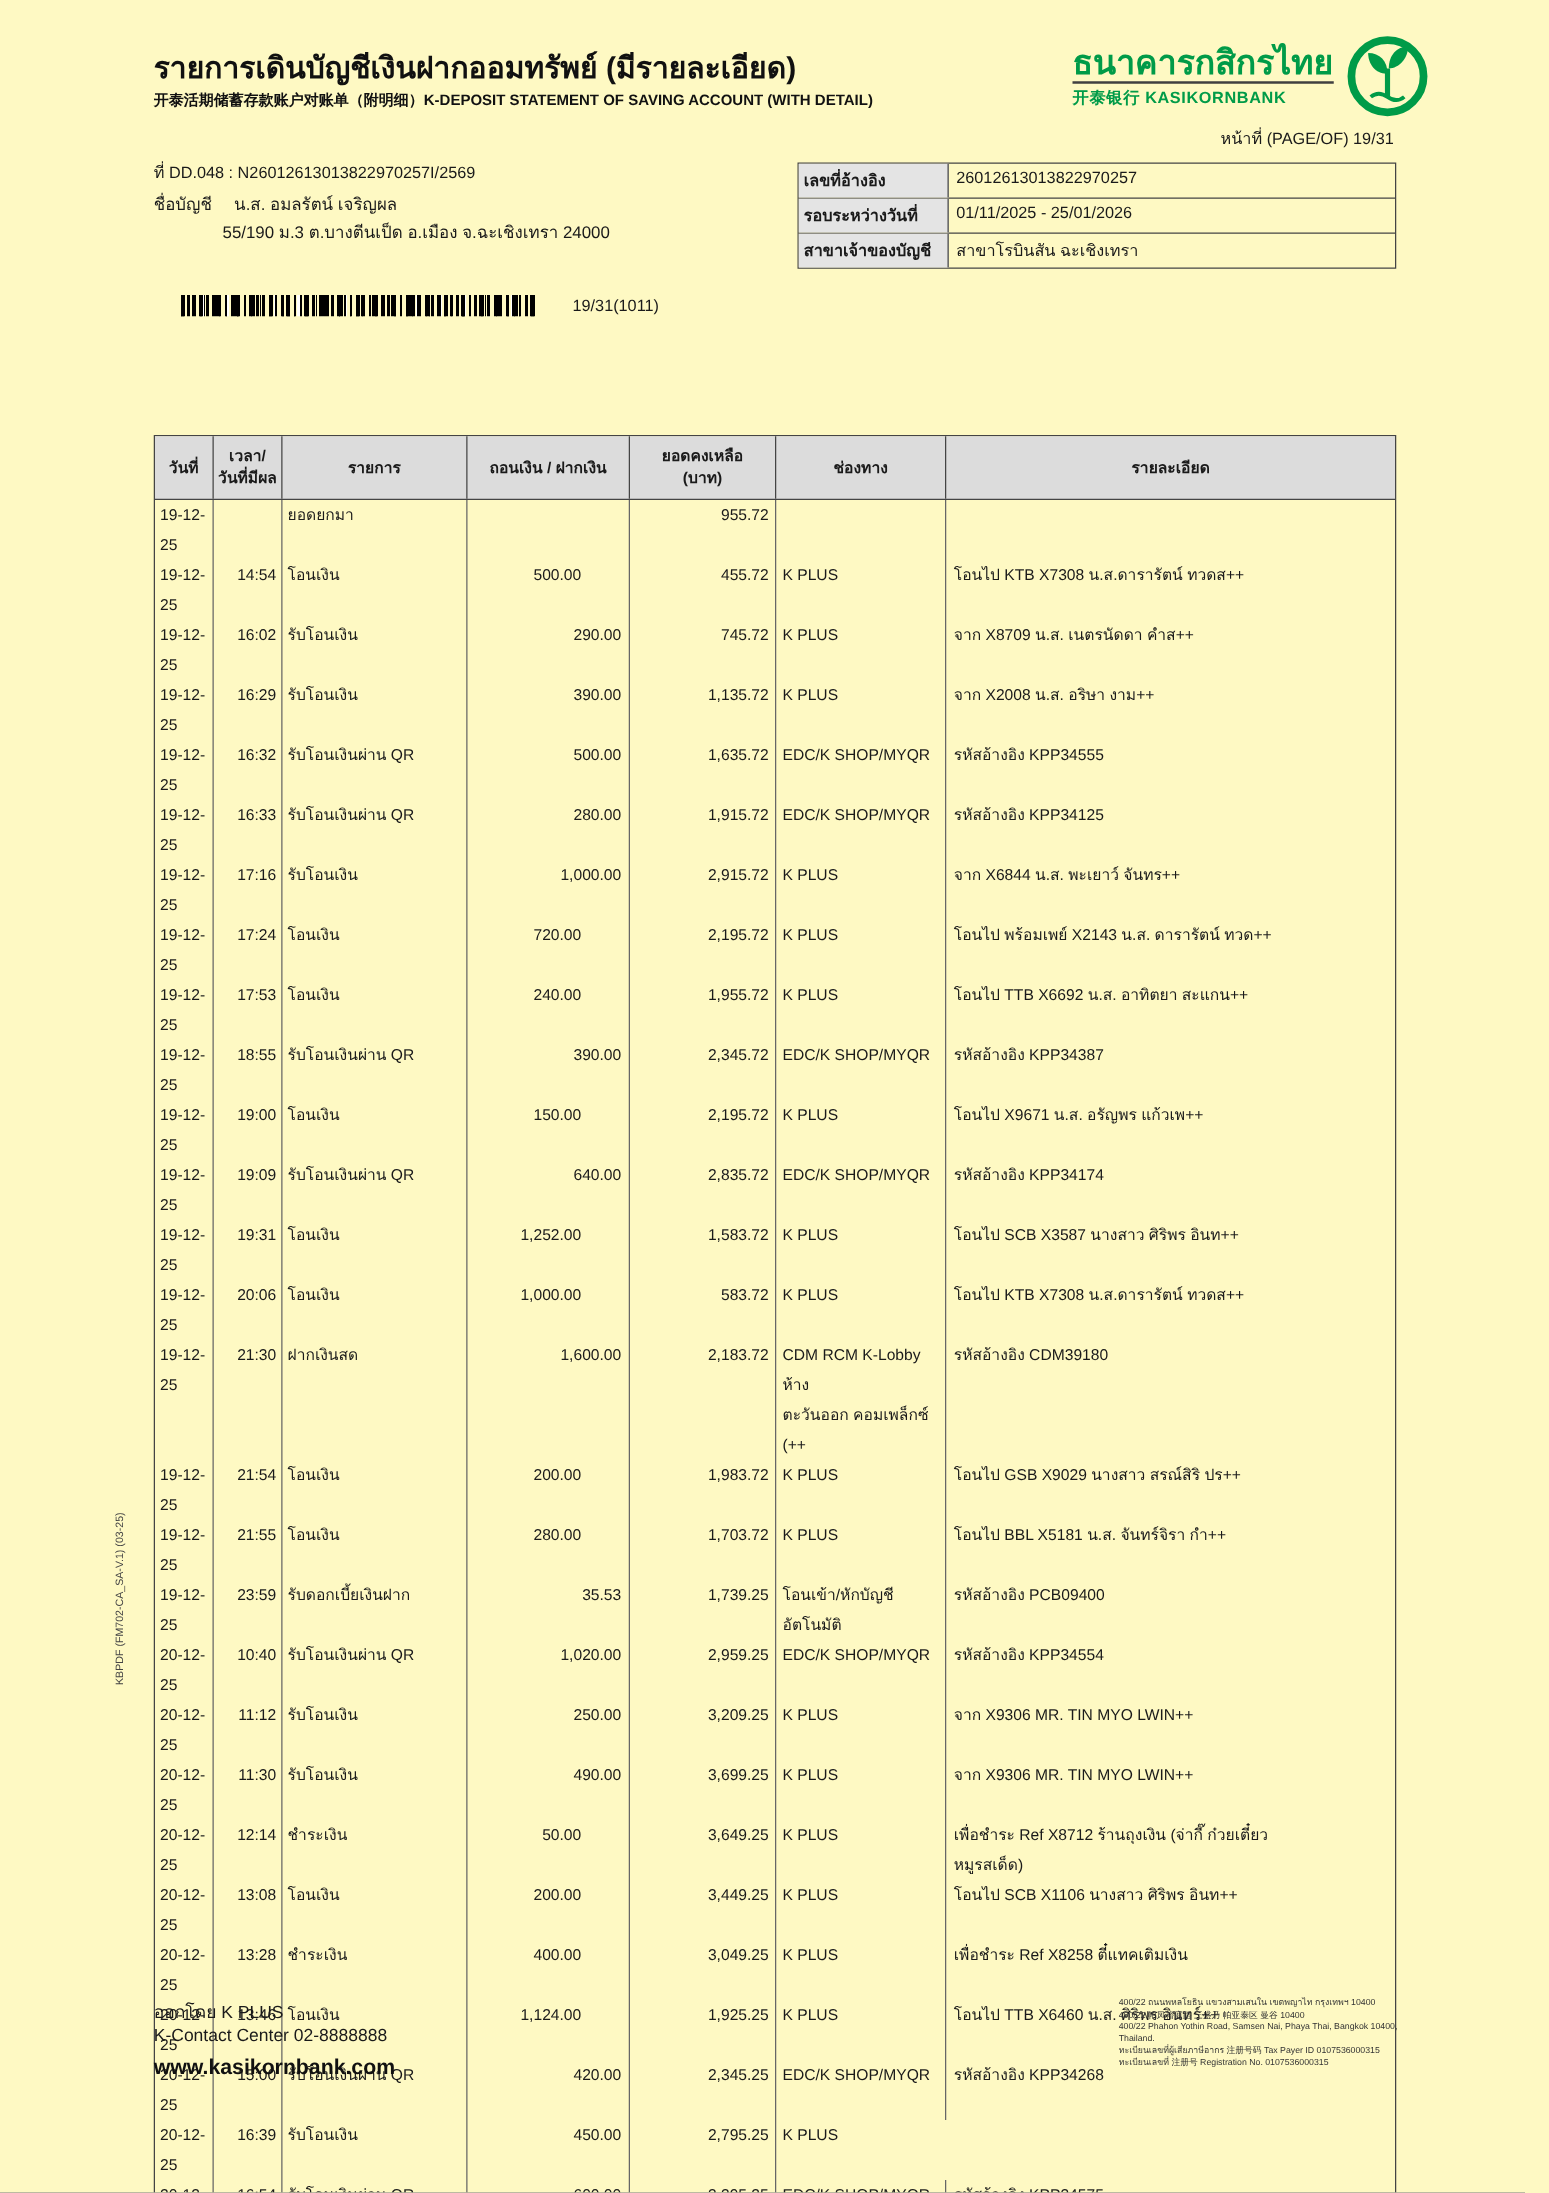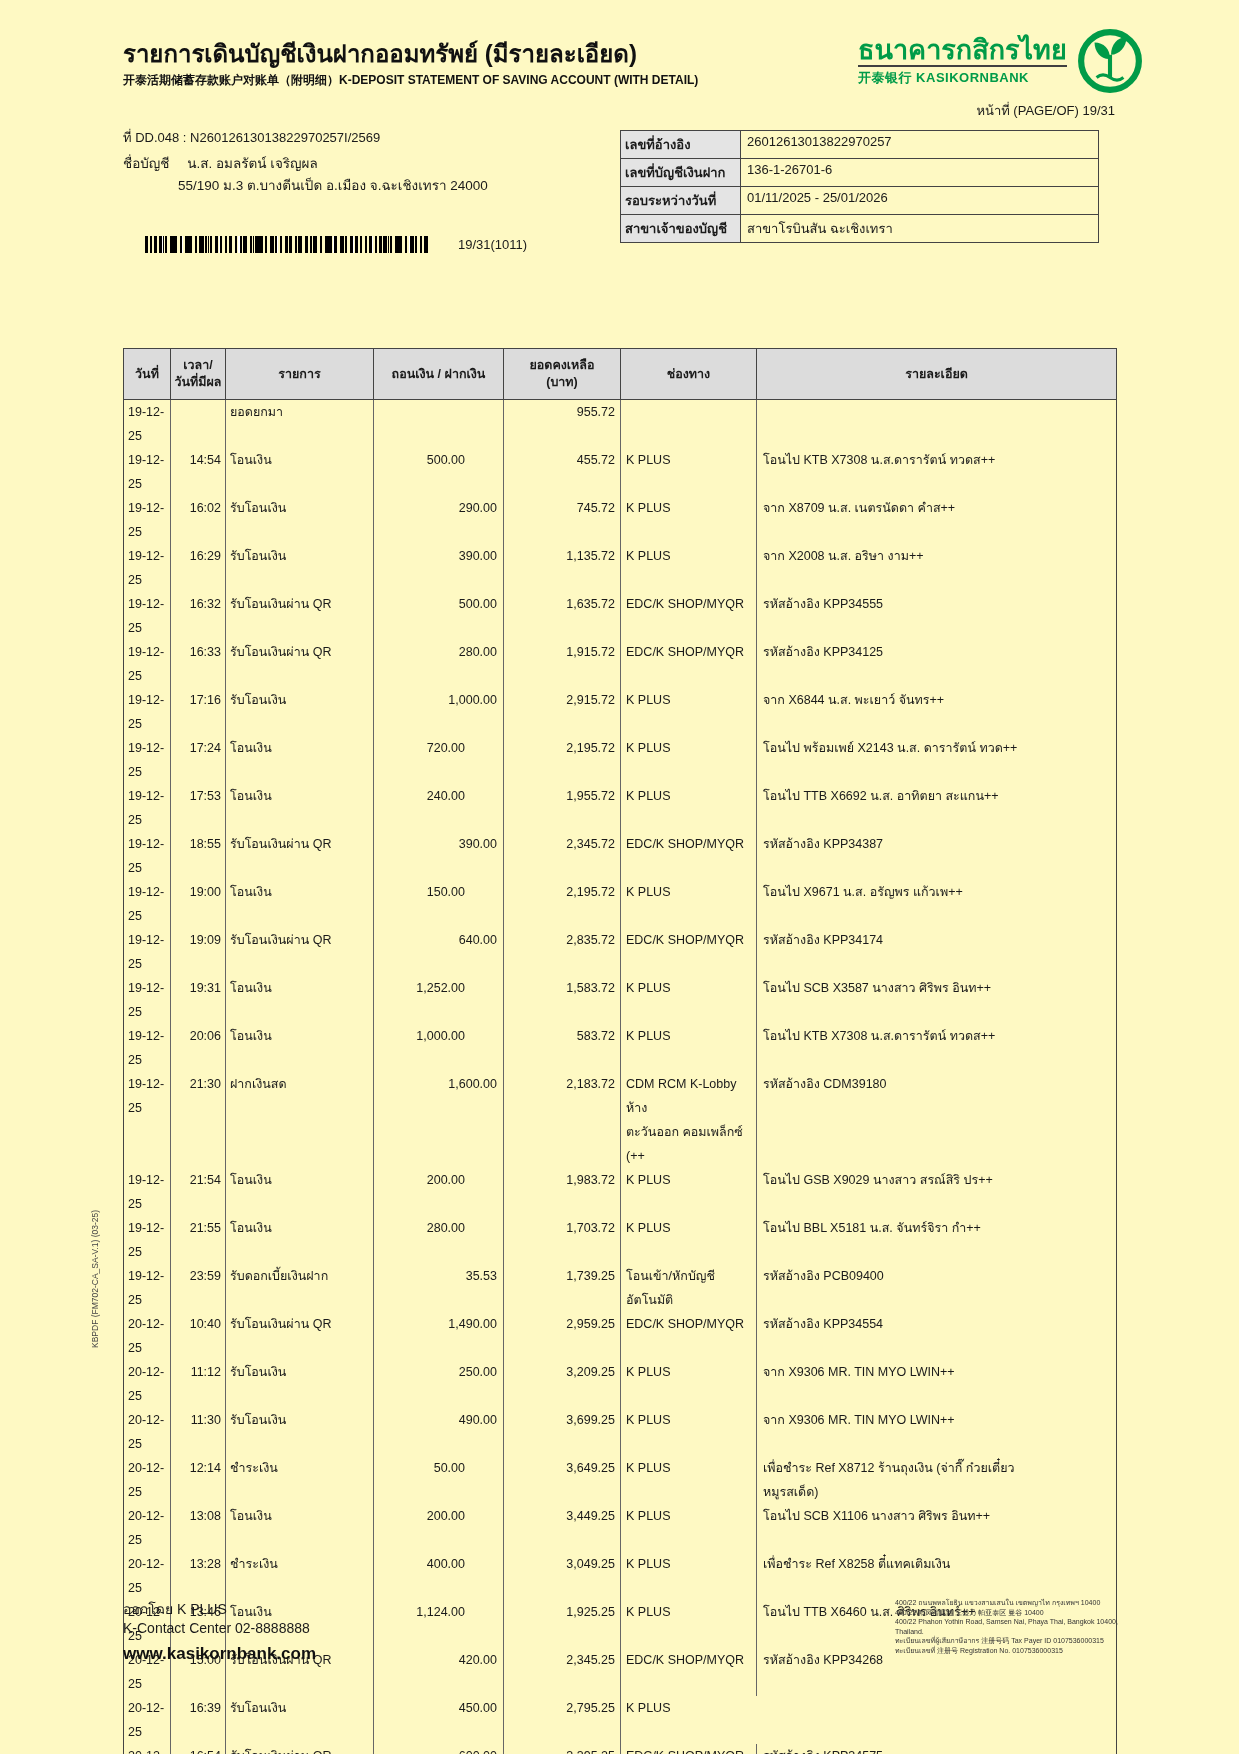--- a/index.html
+++ b/index.html
@@ -15,21 +15,21 @@
   .logo-sub{font-size:13px;font-weight:bold;border-top:2px solid #404040;padding-top:2px;letter-spacing:.5px;}
   .logo-mark{width:66px;height:66px;}
   .page-of{position:absolute;right:124px;top:100px;font-size:13px;}
 
   .doc-no{position:absolute;left:123px;top:127px;font-size:13px;}
   .acct-name-row{position:absolute;left:123px;top:152px;font-size:13.5px;}
   .acct-name-row .lbl{margin-right:14px;}
   .acct-address{position:absolute;left:178px;top:174px;font-size:13.5px;}
 
   
-  .info-box{position:absolute;left:620px;top:130px;width:477px;border:1px solid #444;font-size:13px;}
+  .info-box{position:absolute;left:638px;top:130px;width:477px;border:1px solid #444;font-size:13px;}
   .info-row{display:grid;grid-template-columns:120px 1fr;border-top:1px solid #444;min-height:23px;}
   .info-row:first-child{border-top:none;}
   .info-label{background:#e4e4e4;padding:3px 4px;font-weight:bold;border-right:1px solid #444;white-space:nowrap;}
   .info-value{padding:3px 6px;}
 
   
   .barcode{position:absolute;left:145px;top:236px;width:283px;height:17px;
     background-image:
       repeating-linear-gradient(90deg,#000 0 2px,transparent 2px 5px),
       repeating-linear-gradient(90deg,#000 0 1px,transparent 1px 9px),
@@ -91,24 +91,20 @@
     <span>น.ส. อมลรัตน์ เจริญผล</span>
   </div>
   <div class="acct-address">55/190 ม.3 ต.บางตีนเป็ด อ.เมือง จ.ฉะเชิงเทรา 24000</div>
 
   <div class="info-box">
       <div class="info-row">
         <div class="info-label">เลขที่อ้างอิง</div>
         <div class="info-value">26012613013822970257</div>
       </div>
       <div class="info-row">
-        <div class="info-label">เลขที่บัญชีเงินฝาก</div>
-        <div class="info-value">136-1-26701-6</div>
-      </div>
-      <div class="info-row">
         <div class="info-label">รอบระหว่างวันที่</div>
         <div class="info-value">01/11/2025 - 25/01/2026</div>
       </div>
       <div class="info-row">
         <div class="info-label">สาขาเจ้าของบัญชี</div>
         <div class="info-value">สาขาโรบินสัน ฉะเชิงเทรา</div>
       </div>
     </div>
 
   <div class="barcode"></div>
@@ -287,21 +283,21 @@
           <div class="c desc">รับดอกเบี้ยเงินฝาก</div>
           <div class="c amt"><div class="dp">35.53</div></div>
           <div class="c bal">1,739.25</div>
           <div class="c chan">โอนเข้า/หักบัญชีอัตโนมัติ</div>
           <div class="c det">รหัสอ้างอิง PCB09400</div>
         </div>
         <div class="trow">
           <div class="c date">20-12-25</div>
           <div class="c time">10:40</div>
           <div class="c desc">รับโอนเงินผ่าน QR</div>
-          <div class="c amt"><div class="dp">1,490.00</div></div>
+          <div class="c amt"><div class="dp">1,020.00</div></div>
           <div class="c bal">2,959.25</div>
           <div class="c chan">EDC/K SHOP/MYQR</div>
           <div class="c det">รหัสอ้างอิง KPP34554</div>
         </div>
         <div class="trow">
           <div class="c date">20-12-25</div>
           <div class="c time">11:12</div>
           <div class="c desc">รับโอนเงิน</div>
           <div class="c amt"><div class="dp">250.00</div></div>
           <div class="c bal">3,209.25</div>

